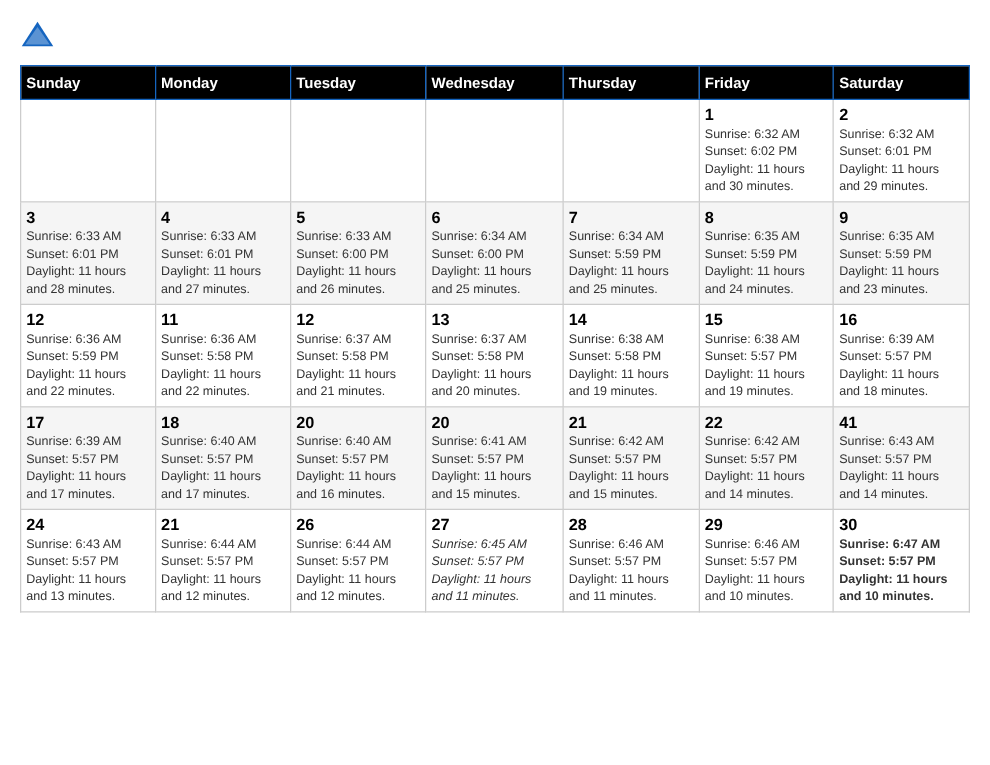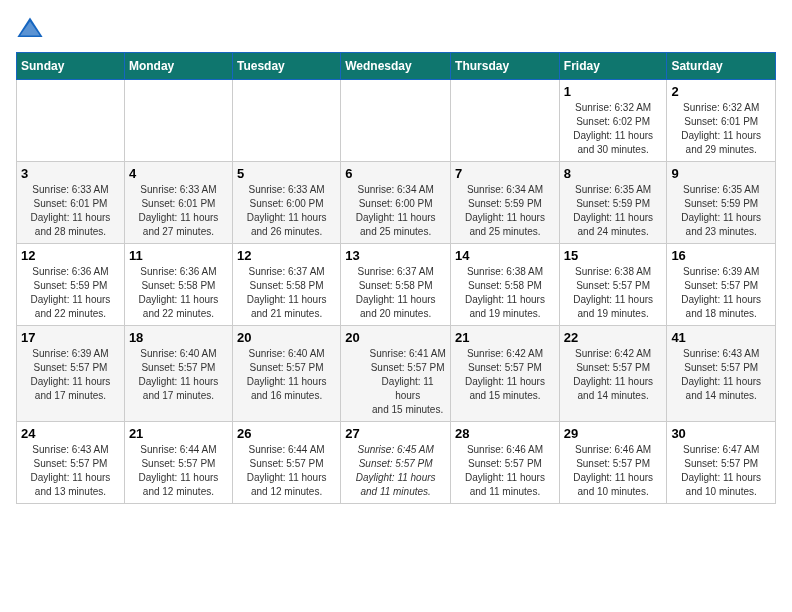--- a/index.html
+++ b/index.html
@@ -45,21 +45,21 @@
     .subtitle {
       font-size: 14px;
       color: #555;
     }
     table {
       width: 100%;
       border-collapse: collapse;
       font-size: 11px;
     }
     thead tr th {
-      background-color: #0f766e;
+      background-color: #000000;
       color: #fff;
       padding: 6px 4px;
       text-align: left;
       font-size: 12px;
       border: 1px solid #1565c0;
     }
     tbody tr td {
       border: 1px solid #ccc;
       vertical-align: top;
       padding: 4px;
@@ -72,21 +72,20 @@
     }
     .day-num {
       font-weight: bold;
       font-size: 13px;
       margin-bottom: 2px;
     }
     .day-info {
       font-size: 10px;
       color: #333;
       line-height: 1.4;
-      text-align: center;
     }
     .empty-cell {
       background: #fff !important;
     }
   </style>
 </head>
 <body>
 
 <div class="header">
   <div class="logo">
@@ -258,21 +257,21 @@
         </td>
         <td>
           <div class="day-num">20</div>
           <div class="day-info" style="white-space: pre-line;">Sunrise: 6:40 AM
 Sunset: 5:57 PM
 Daylight: 11 hours
 and 16 minutes.</div>
         </td>
         <td>
           <div class="day-num">20</div>
-          <div class="day-info" style="white-space: pre-line; margin-left: 24px;">Sunrise: 6:41 AM
+          <div class="day-info" style="white-space: pre-line;">Sunrise: 6:41 AM
 Sunset: 5:57 PM
 Daylight: 11 hours
 and 15 minutes.</div>
         </td>
         <td>
           <div class="day-num">21</div>
           <div class="day-info" style="white-space: pre-line;">Sunrise: 6:42 AM
 Sunset: 5:57 PM
 Daylight: 11 hours
 and 15 minutes.</div>
@@ -330,20 +329,20 @@
         </td>
         <td>
           <div class="day-num">29</div>
           <div class="day-info" style="white-space: pre-line;">Sunrise: 6:46 AM
 Sunset: 5:57 PM
 Daylight: 11 hours
 and 10 minutes.</div>
         </td>
         <td>
           <div class="day-num">30</div>
-          <div class="day-info" style="white-space: pre-line;">Sunrise: 6:47 AM
+          <div class="day-info" style="white-space: pre-line; font-weight: bold;">Sunrise: 6:47 AM
 Sunset: 5:57 PM
 Daylight: 11 hours
 and 10 minutes.</div>
         </td>
       </tr>
     </tbody>
 </table>
 
 </body></html>

